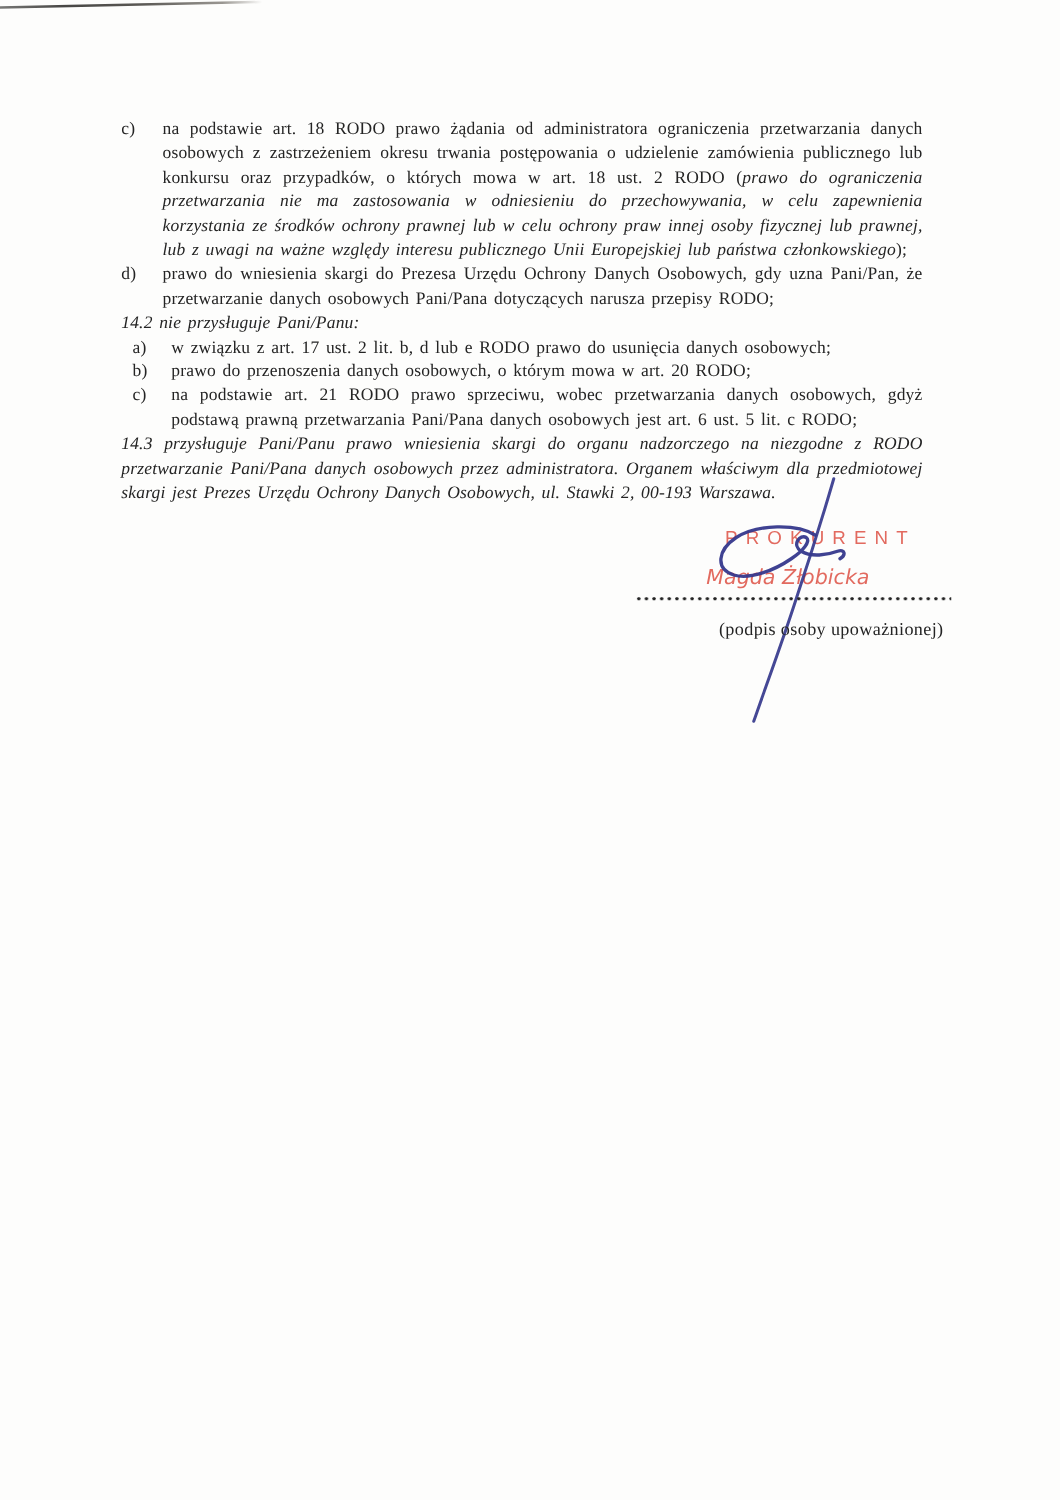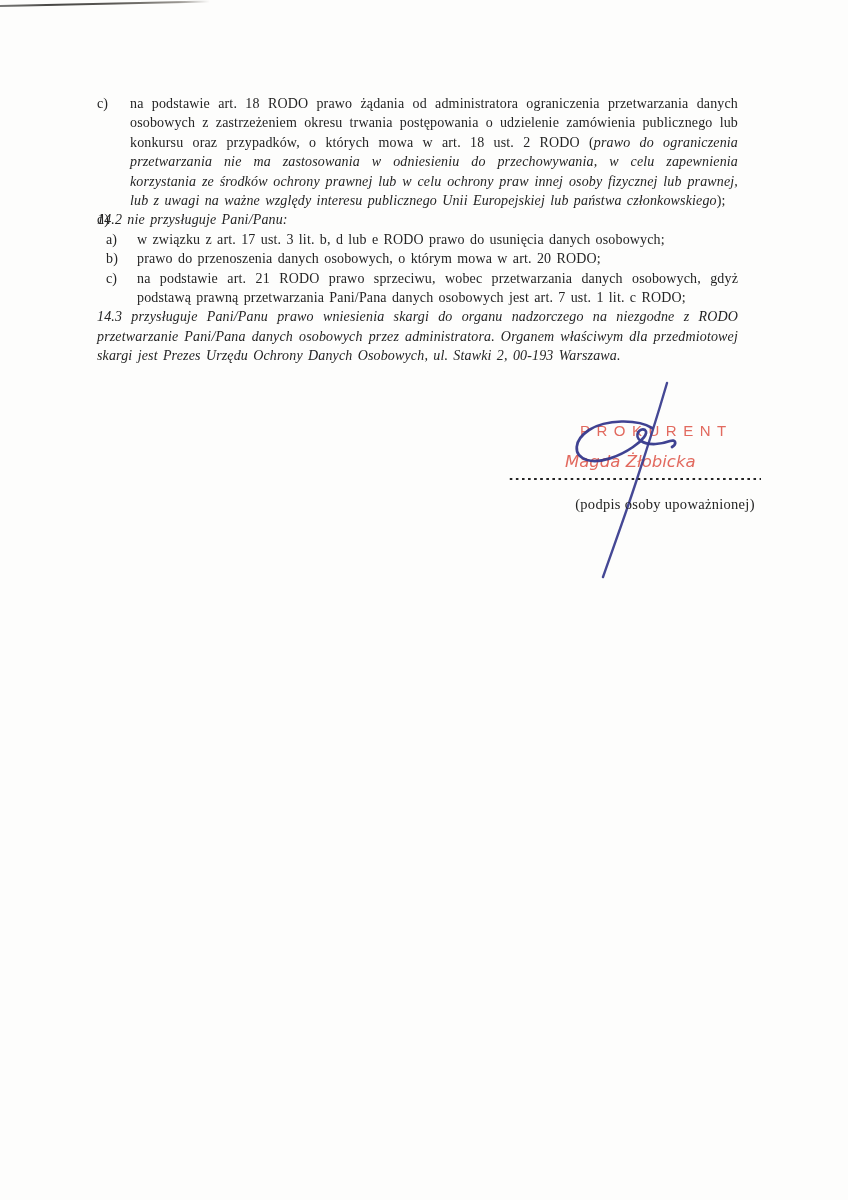--- a/index.html
+++ b/index.html
@@ -103,36 +103,36 @@
 
   <div class="content">
 
     <div class="li-main">
       <span class="lbl">c)</span>
       <span>na podstawie art. 18 RODO prawo żądania od administratora ograniczenia przetwarzania danych osobowych z zastrzeżeniem okresu trwania postępowania o udzielenie zamówienia publicznego lub konkursu oraz przypadków, o których mowa w art. 18 ust. 2 RODO (</span><span class="italic-seg">prawo do ograniczenia przetwarzania nie ma zastosowania w odniesieniu do przechowywania, w celu zapewnienia korzystania ze środków ochrony prawnej lub w celu ochrony praw innej osoby fizycznej lub prawnej, lub z uwagi na ważne względy interesu publicznego Unii Europejskiej lub państwa członkowskiego</span><span>);</span>
     </div>
 
     <div class="li-main">
       <span class="lbl">d)</span>
-      <span class="italic-seg"></span><span></span>
+      <span>prawo do wniesienia skargi do Prezesa Urzędu Ochrony Danych Osobowych, gdy uzna Pani/Pan, że przetwarzanie danych osobowych Pani/Pana dotyczących narusza przepisy RODO;</span><span class="italic-seg"></span><span></span>
     </div>
 
     <div class="para">14.2 nie przysługuje Pani/Panu:</div>
 
     <div class="li-sub">
       <span class="lbl">a)</span>
-      <span>w związku z art. 17 ust. 3 lit. b, d lub e RODO prawo do usunięcia danych osobowych;</span>
+      <span>w związku z art. 17 ust. 2 lit. b, d lub e RODO prawo do usunięcia danych osobowych;</span>
     </div>
     <div class="li-sub">
       <span class="lbl">b)</span>
       <span>prawo do przenoszenia danych osobowych, o którym mowa w art. 20 RODO;</span>
     </div>
     <div class="li-sub">
       <span class="lbl">c)</span>
-      <span>na podstawie art. 21 RODO prawo sprzeciwu, wobec przetwarzania danych osobowych, gdyż podstawą prawną przetwarzania Pani/Pana danych osobowych jest art. 7 ust. 1 lit. c RODO;</span>
+      <span>na podstawie art. 21 RODO prawo sprzeciwu, wobec przetwarzania danych osobowych, gdyż podstawą prawną przetwarzania Pani/Pana danych osobowych jest art. 6 ust. 5 lit. c RODO;</span>
     </div>
 
     <div class="para">14.3 przysługuje Pani/Panu prawo wniesienia skargi do organu nadzorczego na niezgodne z RODO przetwarzanie Pani/Pana danych osobowych przez administratora. Organem właściwym dla przedmiotowej skargi jest Prezes Urzędu Ochrony Danych Osobowych, ul. Stawki 2, 00-193 Warszawa.</div>
   </div>
 
   <div class="stamp-title" style="color: rgb(226, 106, 95);">PROKURENT</div>
   <div class="stamp-name" style="color: rgb(226, 106, 95);">Magda Żłobicka</div>
 
   <div class="sig-ink" style="color: rgb(53, 56, 140);">
     <svg width="160" height="215" viewBox="540 375 160 215" xmlns="http://www.w3.org/2000/svg">

